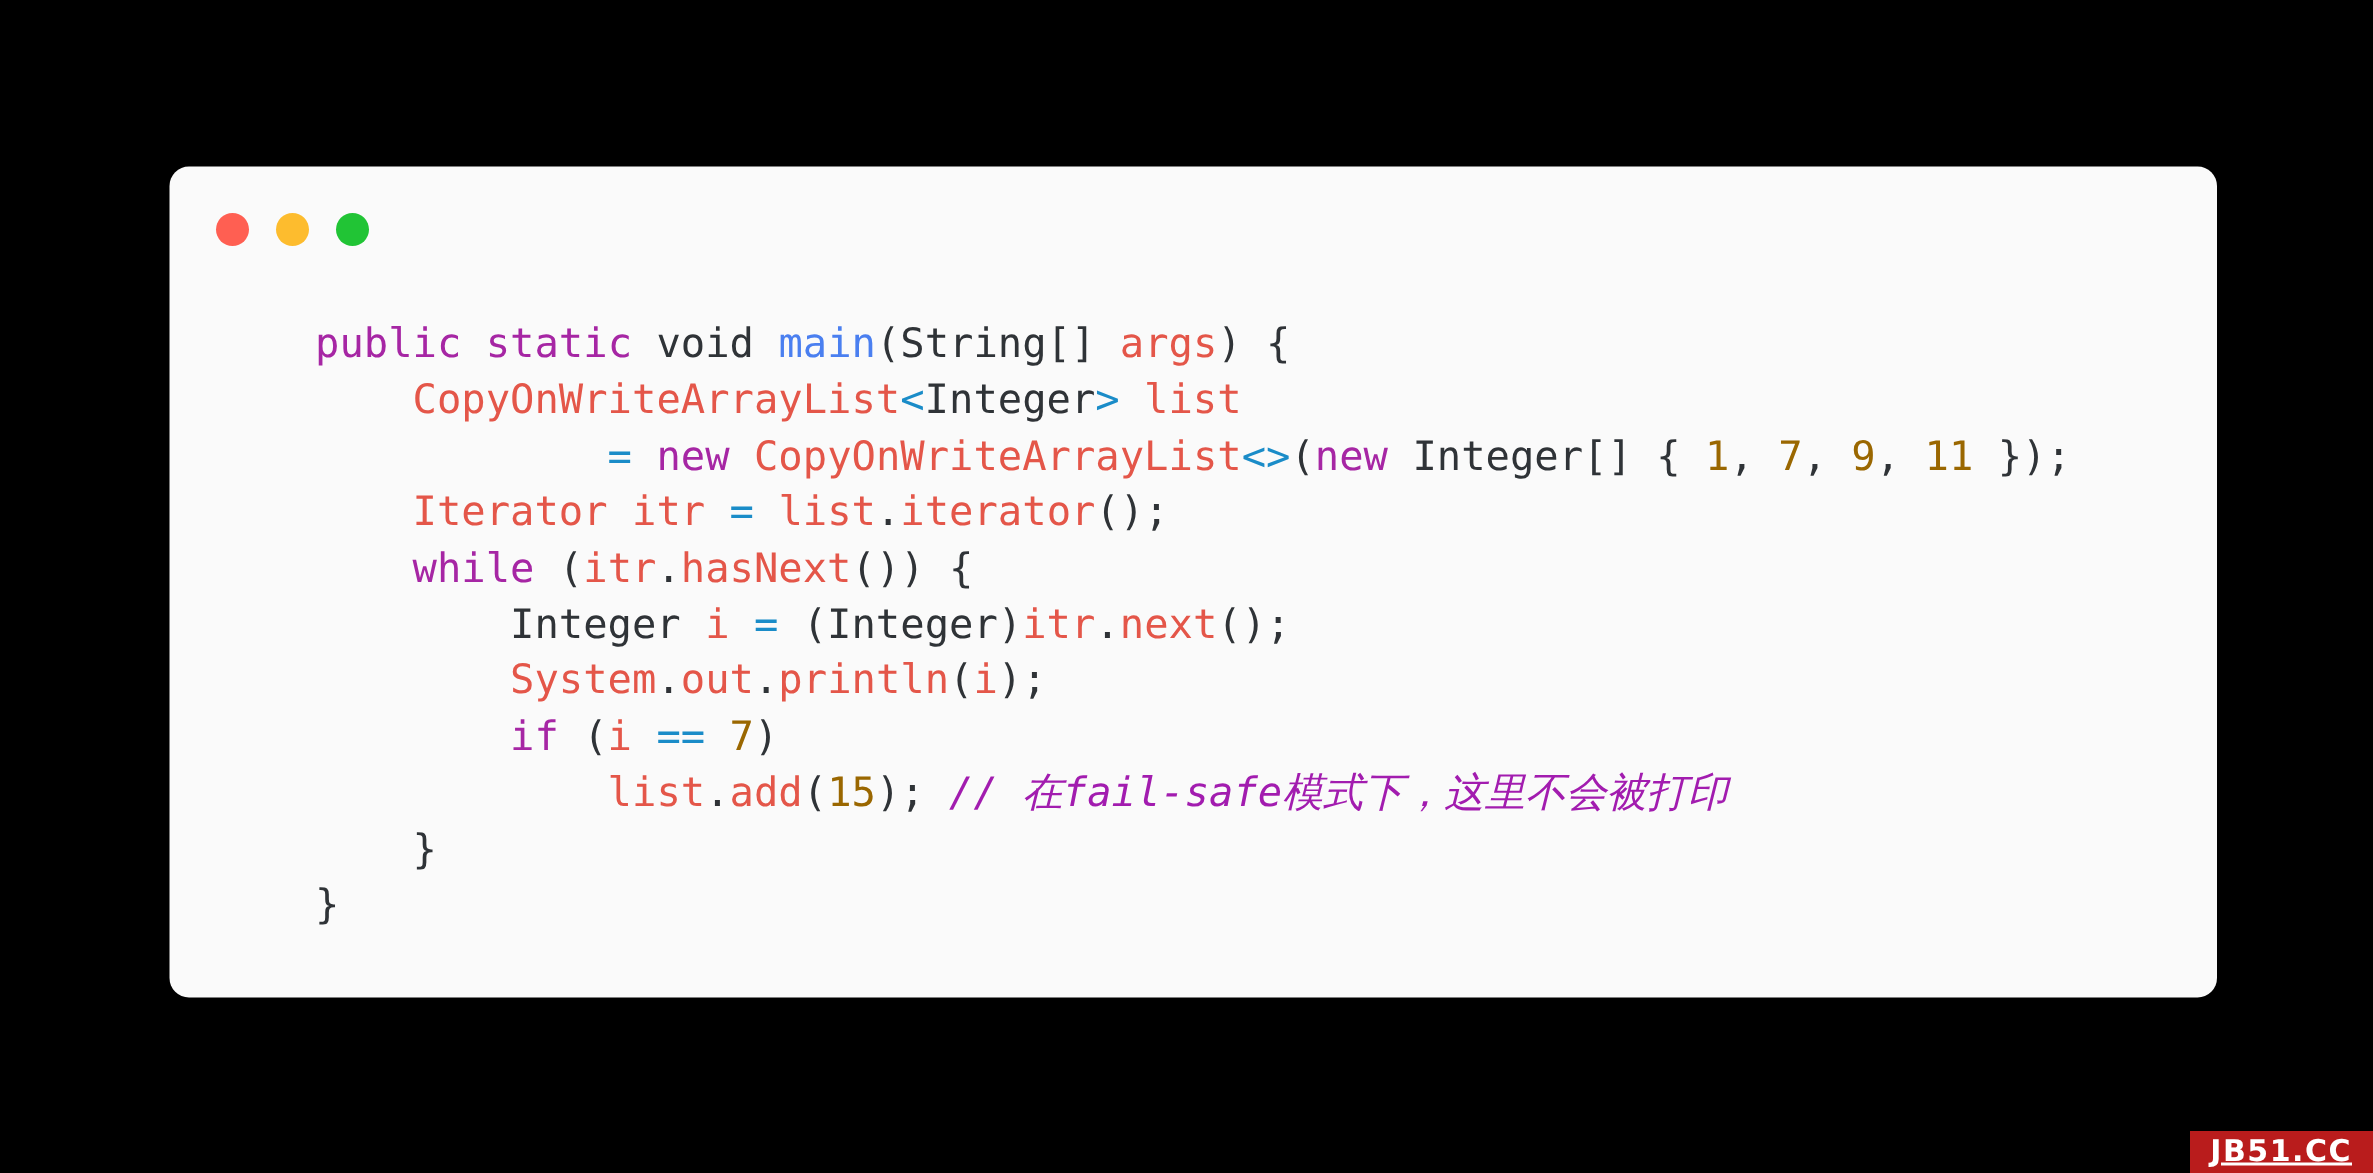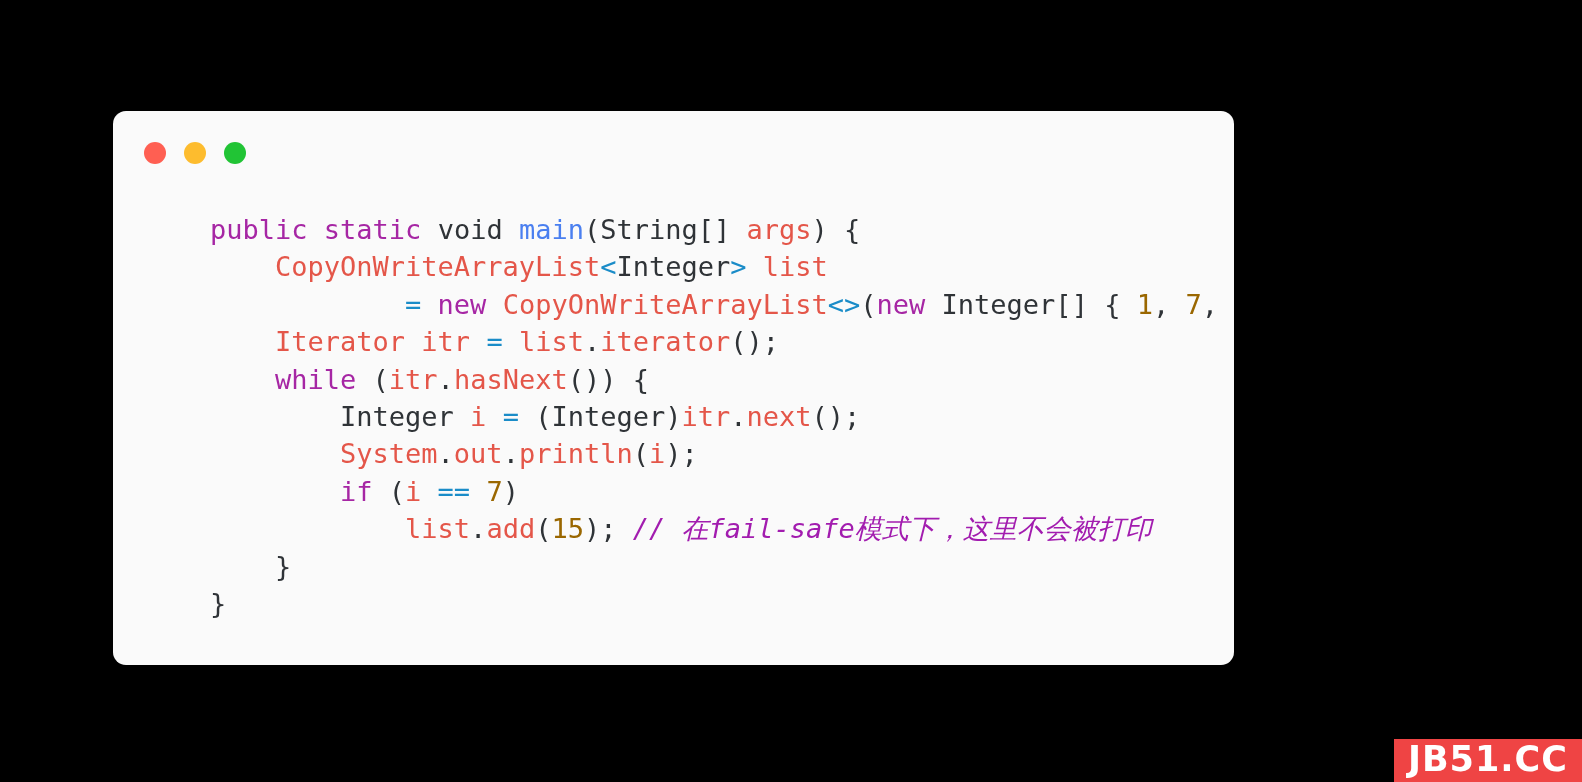--- a/index.html
+++ b/index.html
@@ -14,21 +14,21 @@
   body {
     position: relative;
     font-family: "DejaVu Sans Mono", monospace;
   }
 
   
   #code-card {
     position: absolute;
     left: 113px;
     top: 111px;
-    width: 1121px;
+    width: 1365px;
     height: 554px;
     background: #fafafa;
     border-radius: 13px;
     overflow: hidden;
   }
 
   
   #titlebar {
     position: absolute;
     left: 31px;
@@ -70,28 +70,29 @@
   .tok-op      { color: #1a8cc8; }   
   .tok-num     { color: #9a6700; }   
   .tok-comment { color: #a21caf; font-style: italic; }
   .tok-comment-cjk { font-family: "DejaVu Sans", sans-serif; font-style: italic; }
 
   
   #watermark {
     position: absolute;
     right: 0;
     bottom: 0;
-    background: #ef4444;
+    background: #b91c1c;
     color: #ffffff;
     font-family: "DejaVu Sans", sans-serif;
     font-weight: bold;
-    font-size: 35px;
+    font-size: 20px;
     letter-spacing: 1px;
     padding: 3px 14px 5px 14px;
     line-height: 1.0;
+    text-decoration: underline;
   }
 </style>
 </head>
 <body>
 
 <div id="code-card">
 
   <div id="titlebar">
     <span class="dot red" style="background: rgb(255, 95, 82);"></span>
     <span class="dot yellow" style="background: rgb(253, 188, 46);"></span>

